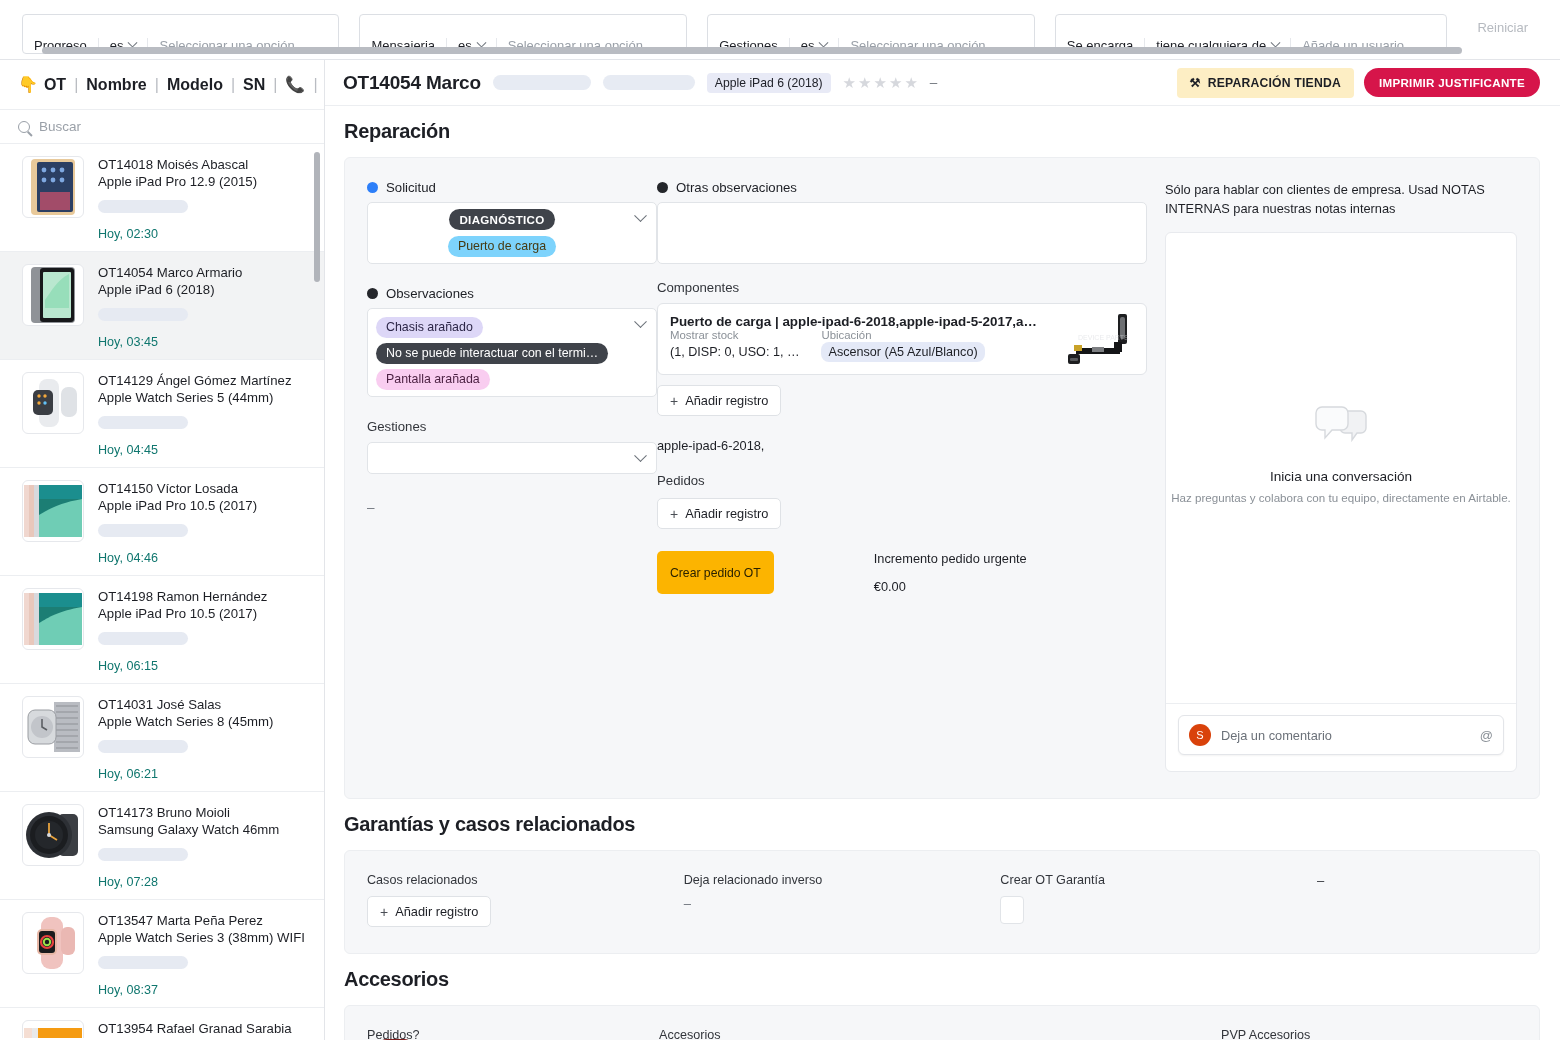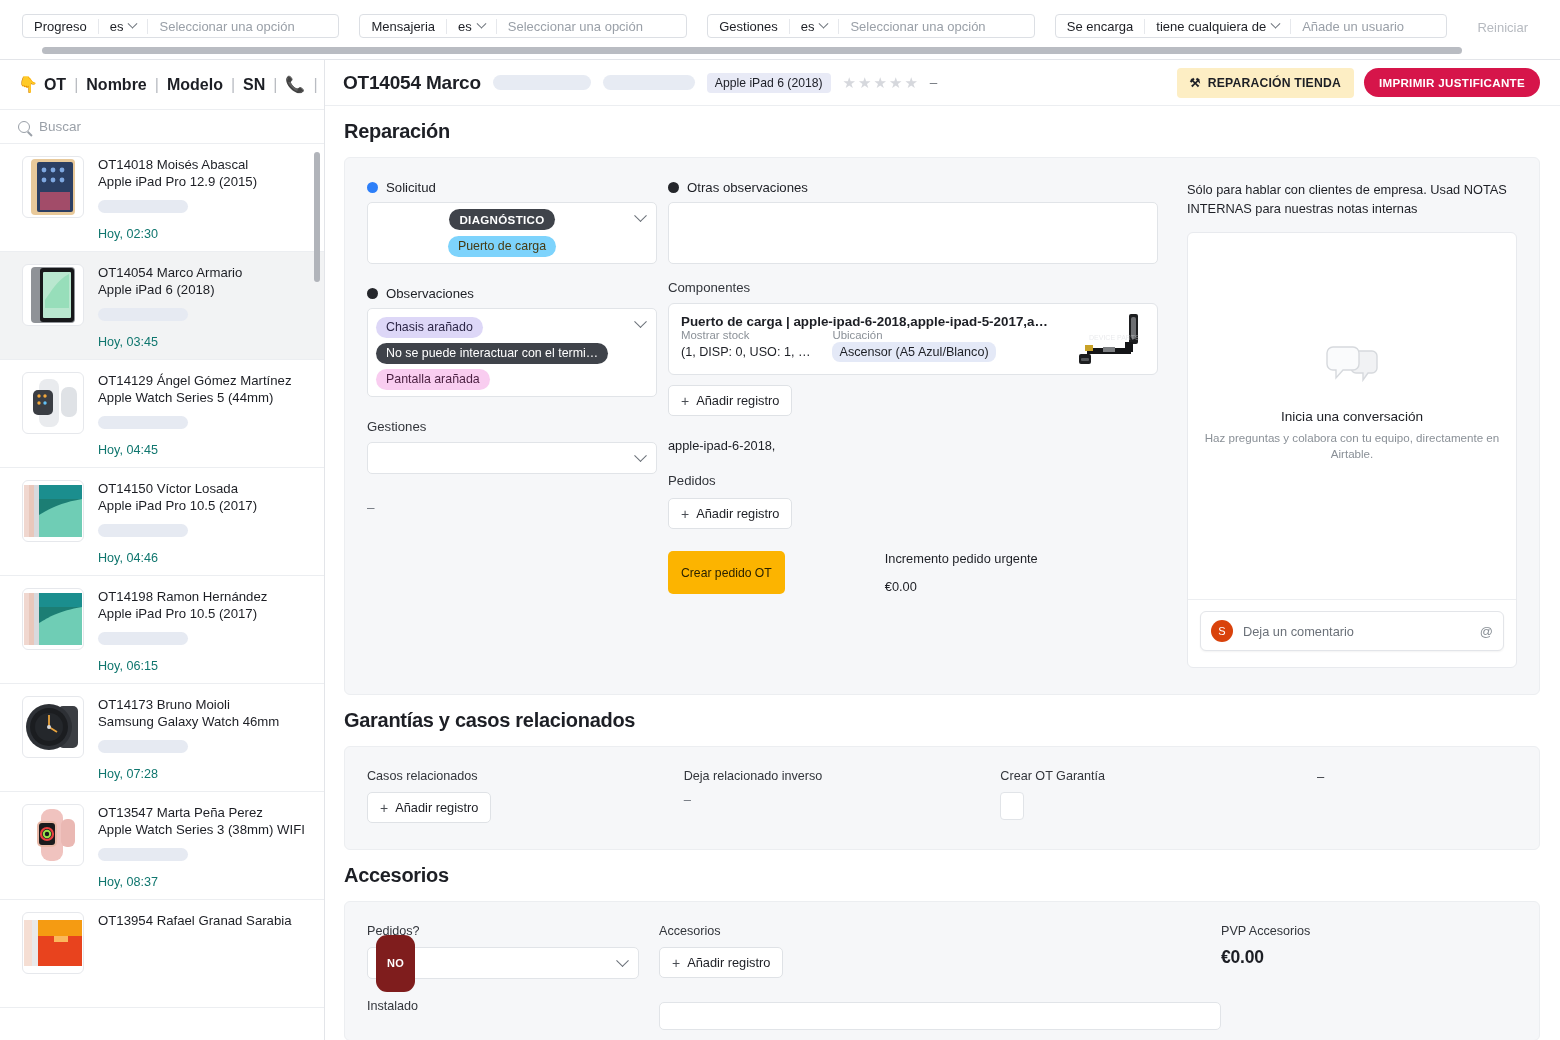--- a/index.html
+++ b/index.html
@@ -16,21 +16,21 @@
   .app { position: relative; width: 1560px; height: 1040px; }
 
   
   .filterbar {
     position: absolute; top: 0; left: 0; width: 1560px; height: 60px;
     background: #ffffff; border-bottom: 1px solid #e3e5e9;
     display: flex; align-items: flex-start; padding: 14px 12px 0 22px;
     gap: 0;
   }
   .filter-group {
-    display: flex; align-items: center; height: 24px;
+    display: flex; align-items: flex-end; height: 40px;
     border: 1px solid #dcdfe4; border-radius: 4px; background: #fff;
     margin-right: 20px;
     overflow: hidden;
   }
   .fg-cell {
     display: flex; align-items: center; padding: 0 11px;
     font-size: 13px; color: #1d1f25; white-space: nowrap;
     border-right: 1px solid #e6e8ec;
   }
   .fg-cell:last-child { border-right: none; }
@@ -140,21 +140,21 @@
   .scroller { height: 934px; overflow: hidden; padding: 0 0 0 0; }
   .sec-title {
     font-size: 20px; font-weight: 700; letter-spacing: -.3px;
     margin: 14px 0 14px 19px;
   }
   .panel {
     margin: 0 20px 0 19px; background: #f6f7f9;
     border: 1px solid #eceef1; border-radius: 6px;
   }
 
-  .cols { display: flex; padding: 22px 22px 26px 22px; gap: 11px; }
+  .cols { display: flex; padding: 22px 22px 26px 22px; gap: 0; }
   .col-a { width: 290px; flex: none; }
   .col-b { width: 490px; flex: none; }
   .col-c { flex: 1; padding-left: 18px; }
 
   .fld-label {
     display: flex; align-items: center; gap: 8px;
     font-size: 13.2px; color: #1d1f25; margin-bottom: 7px;
   }
   .dot { width: 11px; height: 11px; border-radius: 50%; flex: none; }
   .dot.blue { background: #2d7ff9; }
@@ -214,21 +214,21 @@
   .btn-crear {
     background: #fcb400; border: none; border-radius: 5px; cursor: pointer;
     font-size: 12.2px; color: #2a2200; padding: 1px 13px;
   }
   .money-label { font-size: 12.8px; color: #1d1f25; }
   .money-val { font-size: 12.8px; color: #1d1f25; margin-top: 13px; }
 
   .note-text { font-size: 12.8px; line-height: 19px; color: #1d1f25; }
   .chat-box {
     margin-top: 14px; background: #fff; border: 1px solid #e8eaee; border-radius: 6px;
-    height: 436px; display: flex; flex-direction: column;
+    height: 540px; display: flex; flex-direction: column;
   }
   .chat-empty {
     flex: 1; display: flex; flex-direction: column; align-items: center;
     justify-content: center; gap: 4px; padding-bottom: 26px;
   }
   .chat-empty h4 { margin: 14px 0 2px; font-size: 13.6px; font-weight: 400; color: #1d1f25; }
   .chat-empty p { margin: 0; font-size: 11.6px; line-height: 16px; color: #8a9097; text-align: center; }
   .chat-foot { border-top: 1px solid #eceef1; padding: 11px 12px 16px; }
   .comment-input {
     display: flex; align-items: center; gap: 10px;
@@ -441,20 +441,39 @@
             </svg>
         </div>
         <div class="sb-meta">
           <div class="sb-title">OT14198 Ramon Hernández</div>
           <div class="sb-title">Apple iPad Pro 10.5 (2017)</div>
           <div class="sb-redact"></div>
           <div class="sb-time">Hoy, 06:15</div>
         </div>
       </div>
 
+      <div class="sb-item">
+        <div class="thumb">
+          <svg width="58" height="54" viewBox="0 0 58 54">
+              <rect x="30" y="2" width="26" height="50" fill="#b9bcc2"></rect>
+              <g stroke="#8e9196" stroke-width="1">
+                <path d="M32 6h22M32 12h22M32 18h22M32 24h22M32 30h22M32 36h22M32 42h22M32 48h22"></path>
+              </g>
+              <rect x="4" y="10" width="28" height="34" rx="7" fill="#d7dadd" stroke="#9a9da2"></rect>
+              <circle cx="18" cy="27" r="11" fill="#c2c5ca"></circle>
+              <path d="M18 19v8l5 3" stroke="#5b5e63" stroke-width="1.6" fill="none"></path>
+            </svg>
+        </div>
+        <div class="sb-meta">
+          <div class="sb-title">OT14031 José Salas</div>
+          <div class="sb-title">Apple Watch Series 8 (45mm)</div>
+          <div class="sb-redact"></div>
+          <div class="sb-time">Hoy, 06:21</div>
+        </div>
+      </div>
 
       <div class="sb-item">
         <div class="thumb">
           <svg width="58" height="54" viewBox="0 0 58 54">
               <rect x="34" y="6" width="20" height="42" rx="5" fill="#3b3e43"></rect>
               <circle cx="25" cy="27" r="23" fill="#2d3035"></circle>
               <circle cx="25" cy="27" r="19" fill="#1b1d20"></circle>
               <circle cx="25" cy="27" r="14" fill="#24272b"></circle>
               <path d="M25 15v12l8 5" stroke="#e8a33d" stroke-width="1.8" fill="none"></path>
               <circle cx="25" cy="27" r="2" fill="#d8dadd"></circle>

